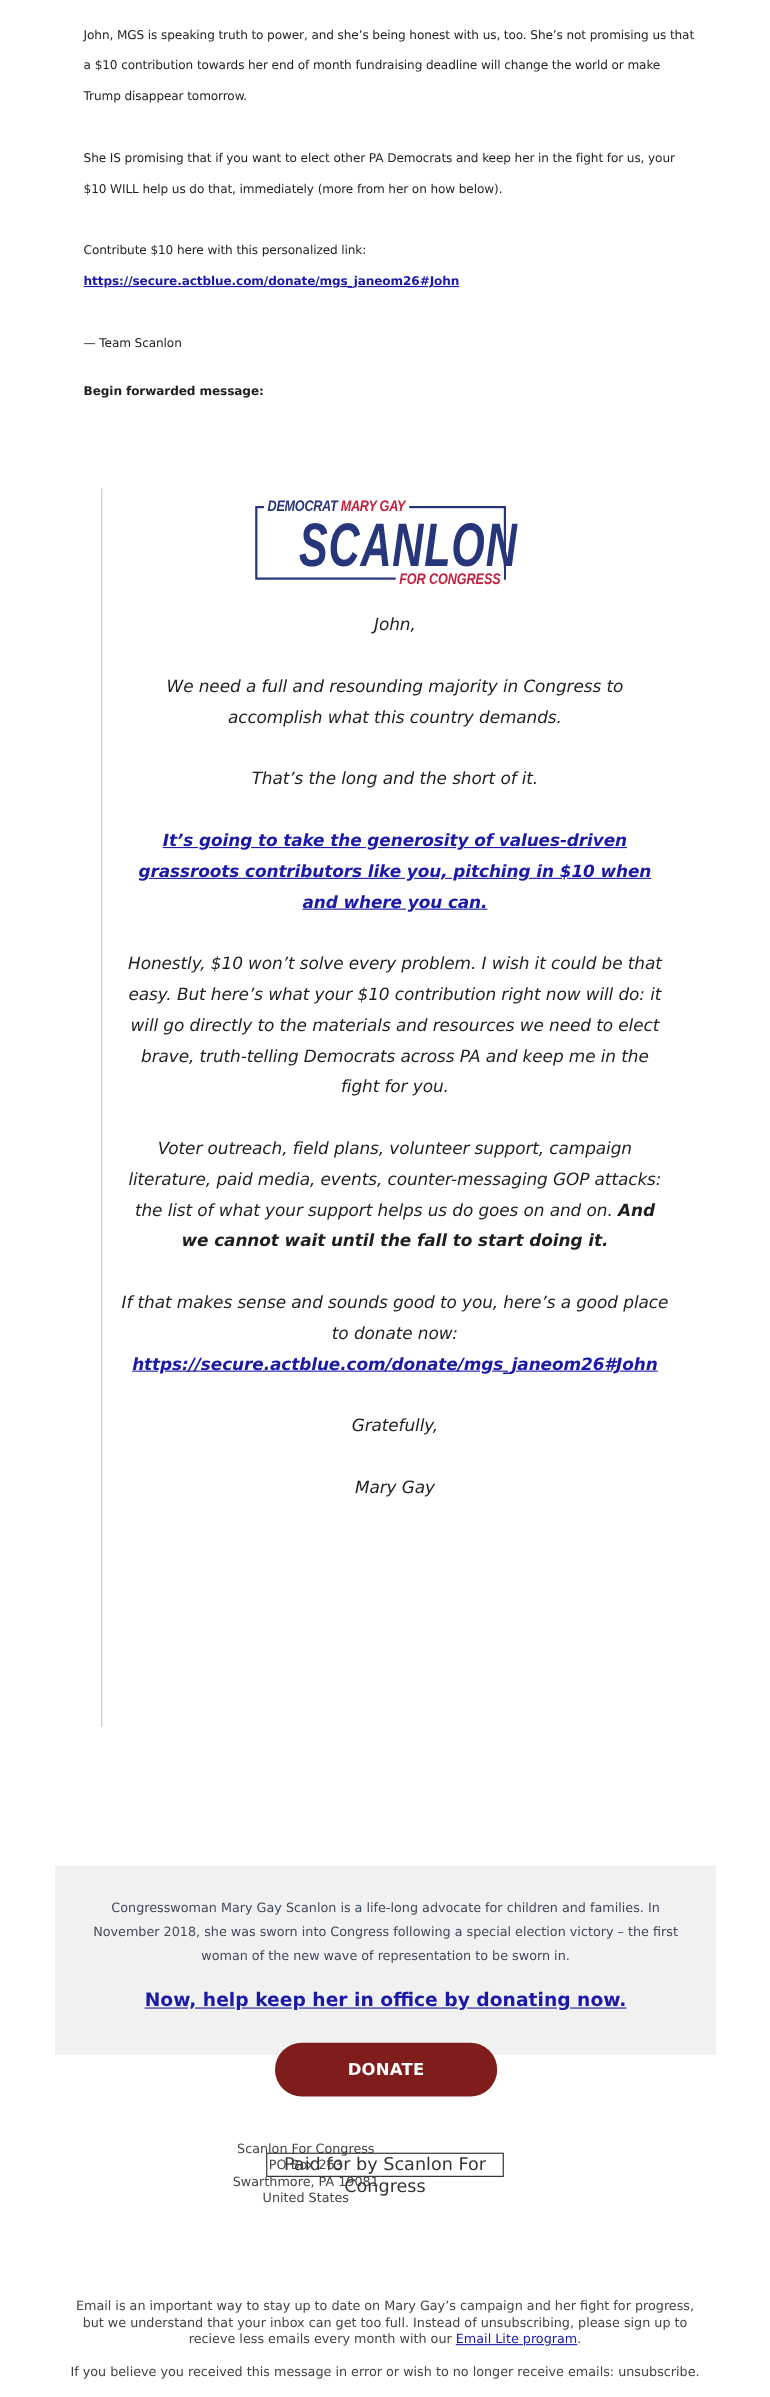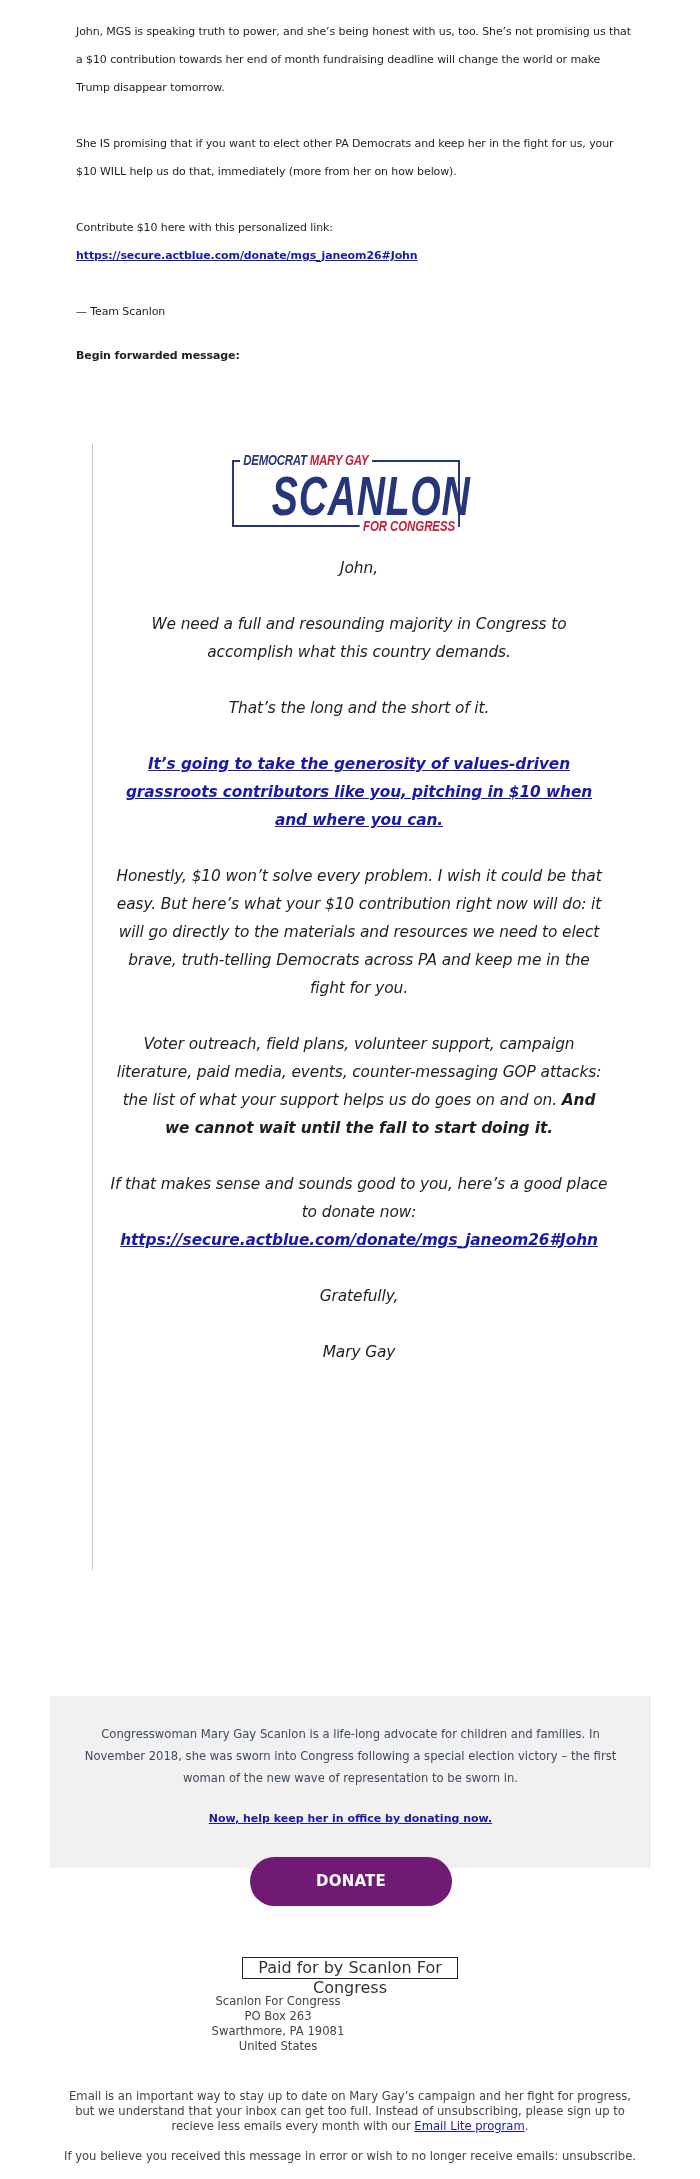--- a/index.html
+++ b/index.html
@@ -121,36 +121,36 @@
     }
     .footer-box .bio {
       margin: 27px auto 0 auto;
       width: 540px;
       font-size: 11.6px;
       line-height: 22px;
       color: #3e4a5c;
     }
     .footer-box .cta {
       margin-top: 20px;
-      font-size: 11px;
+      font-size: 17px;
       line-height: 20px;
     }
     .footer-box .cta a {
       color: #1a1aa6;
       font-weight: bold;
       text-decoration: underline;
     }
     .donate-btn {
       position: absolute;
       left: 200px;
       top: 161px;
       width: 202px;
       height: 49px;
       border-radius: 25px;
-      background: #701a75;
+      background: #7f1d1d;
       color: #ffffff;
       font-weight: bold;
       font-size: 15px;
       line-height: 49px;
       text-align: center;
       letter-spacing: 0.2px;
     }
     .paid {
       position: absolute;
       left: 242px;
@@ -160,21 +160,21 @@
       border: 1px solid #222222;
       box-sizing: border-box;
       font-size: 16px;
       line-height: 20px;
       text-align: center;
       color: #333333;
     }
     .address {
       position: absolute;
       left: 0;
-      top: 1994px;
+      top: 1946px;
       width: 556px;
       text-align: center;
       font-size: 11.6px;
       line-height: 15px;
       color: #444444;
     }
     .email-note {
       position: absolute;
       left: 60px;
       top: 2089px;

